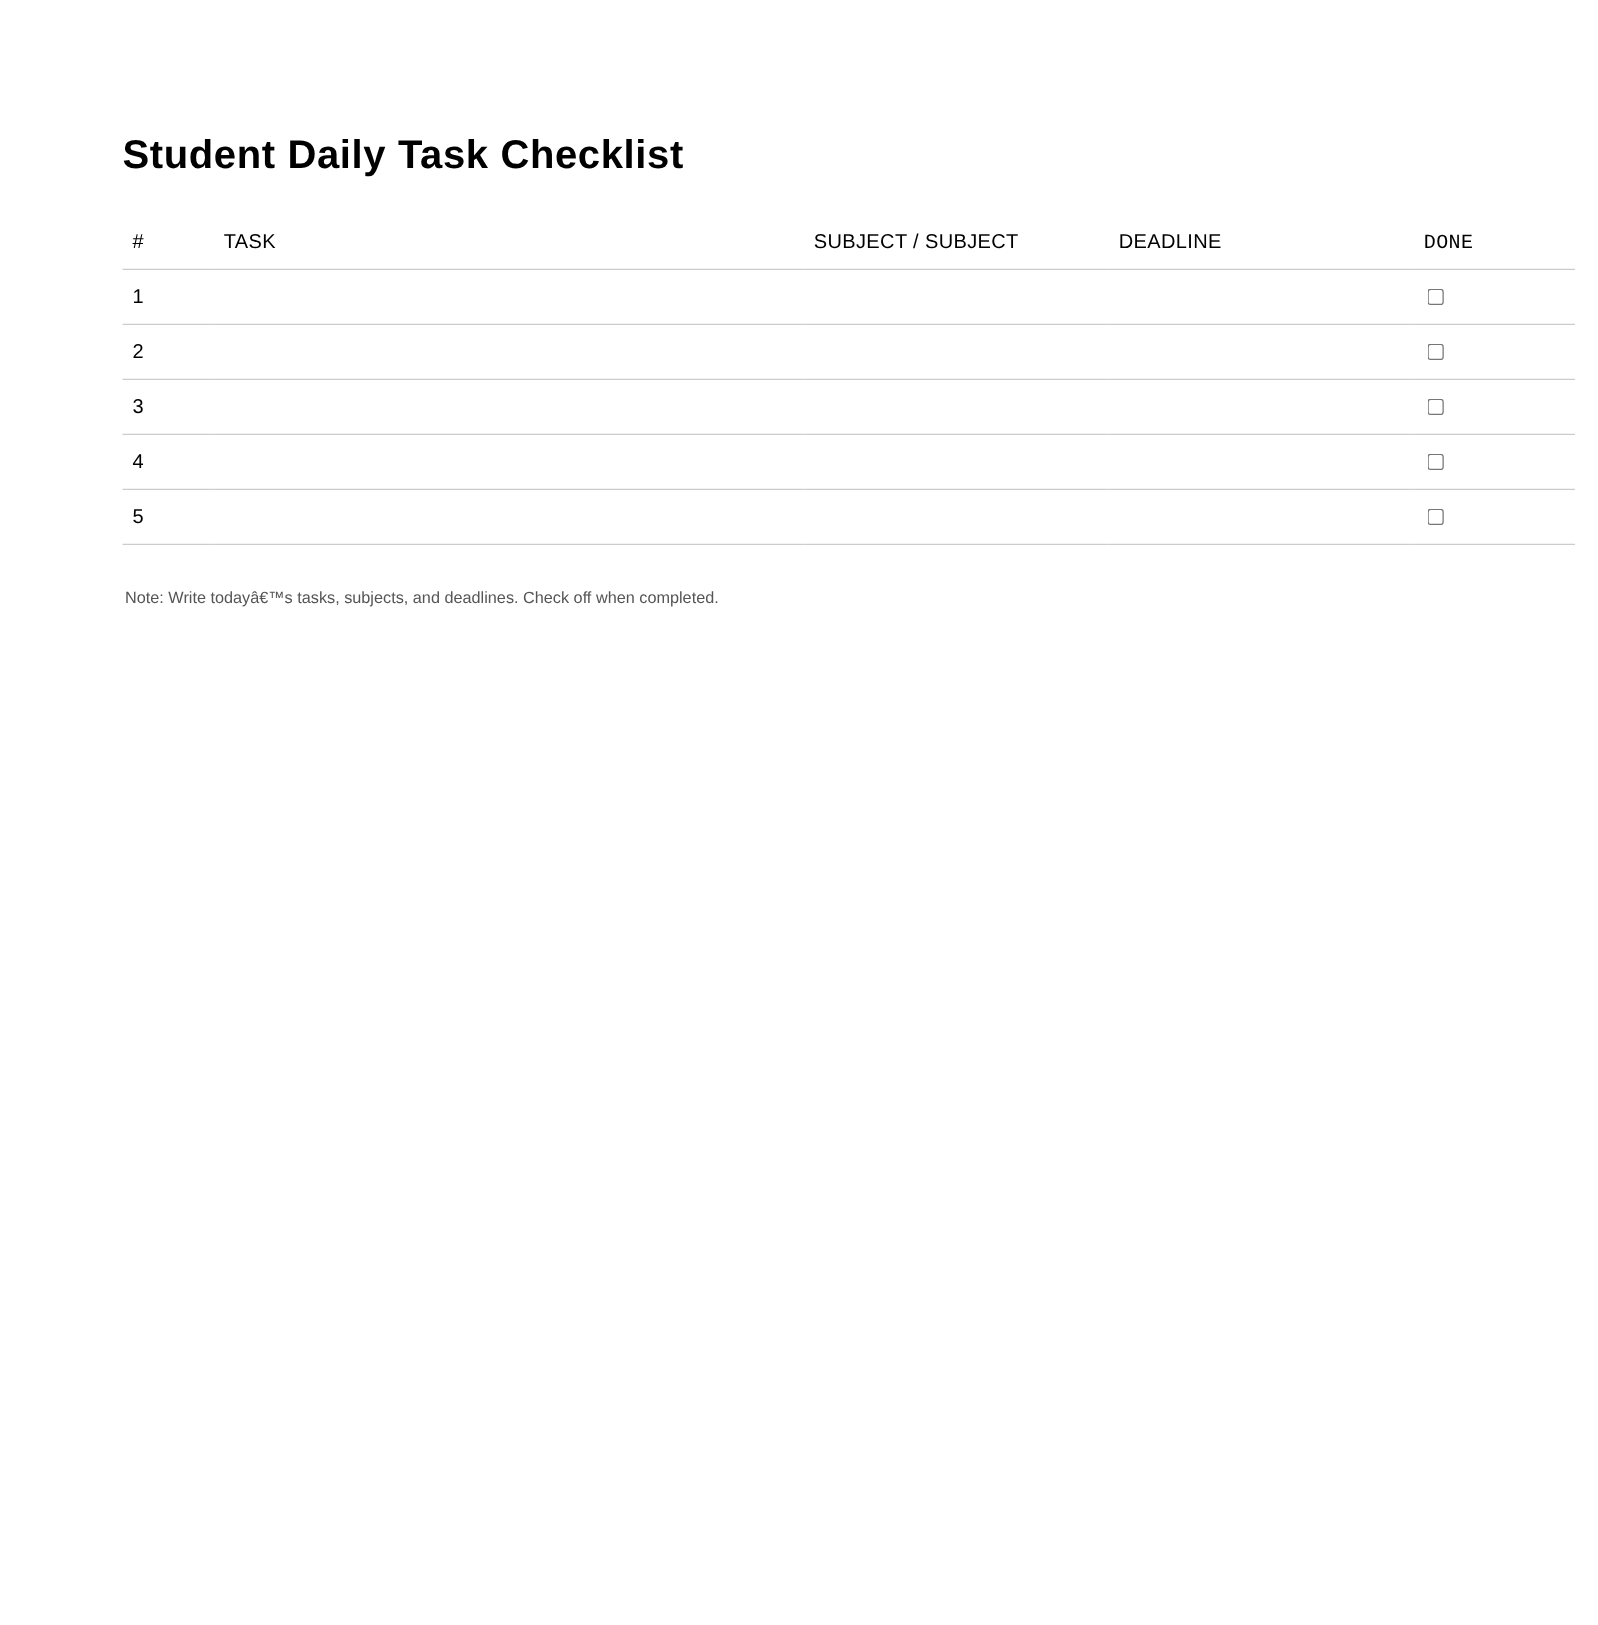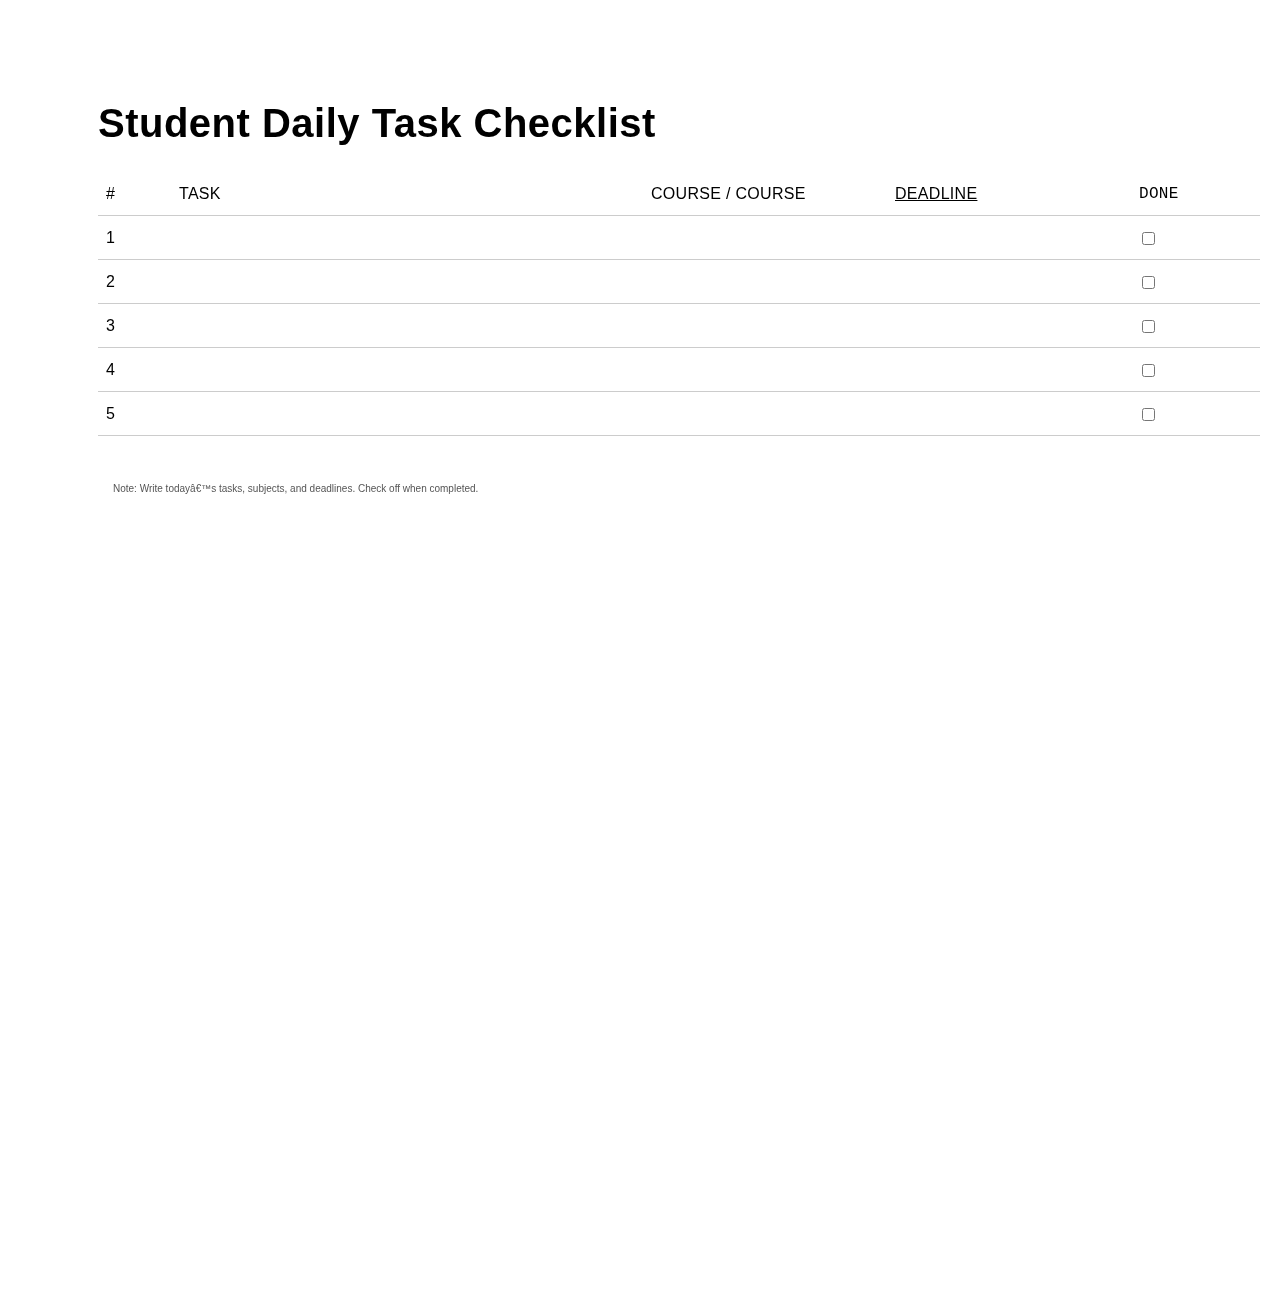--- a/index.html
+++ b/index.html
@@ -1,40 +1,40 @@
 <!DOCTYPE html>
 <html><head>
 <meta charset="utf-8">
 <style>
   html, body { margin: 0; padding: 0; background: #ffffff; }
   body { width: 1278px; height: 1300px; font-family: "Liberation Sans", sans-serif; color: #000; }
   .page { position: absolute; left: 98px; top: 0; width: 1082px; }
-  h1 { position: absolute; top: 103px; left: 0; margin: 0; font-size: 40px; font-weight: bold; letter-spacing: 0.5px; line-height: 40px; white-space: nowrap; }
+  h1 { position: absolute; top: 103px; left: 0; margin: 0; font-size: 32px; font-weight: bold; letter-spacing: 0.5px; line-height: 40px; white-space: nowrap; }
   table { position: absolute; top: 172px; left: 0; width: 1082px; border-collapse: collapse; table-layout: fixed; }
   th { font-weight: normal; text-align: left; font-size: 16px; padding: 0 8px; height: 43px; border-bottom: 1px solid #cccccc; letter-spacing: 0.3px; vertical-align: middle; }
   td { font-size: 16px; padding: 0 8px; height: 43px; border-bottom: 1px solid #cccccc; vertical-align: middle; }
   .c-num { width: 57px; }
   .c-task { width: 456px; }
   .c-subj { width: 228px; }
-  .c-dl { width: 228px; text-decoration: underline; }
+  .c-dl { width: 228px; }
   .c-done { width: 113px; font-family: Liberation Mono, monospace; }
   input[type=checkbox] { margin: 0 0 0 3px; width: 13px; height: 13px; vertical-align: middle; }
-  .note { position: absolute; top: 468px; left: 0; margin: 15px; font-size: 10px; color: #555555; white-space: nowrap; }
+  .note { position: absolute; top: 468px; left: 0; margin: 2px; font-size: 13px; color: #555555; white-space: nowrap; }
 </style>
 </head>
 <body>
 
 <div class="page">
   <h1>Student Daily Task Checklist</h1>
   <table>
     <thead>
       <tr>
         <th class="c-num">#</th>
         <th class="c-task">TASK</th>
-        <th class="c-subj">COURSE / COURSE</th>
+        <th class="c-subj">SUBJECT / SUBJECT</th>
         <th class="c-dl">DEADLINE</th>
         <th class="c-done">DONE</th>
       </tr>
     </thead>
     <tbody>
       <tr>
         <td>1</td>
         <td></td>
         <td></td>
         <td></td>

